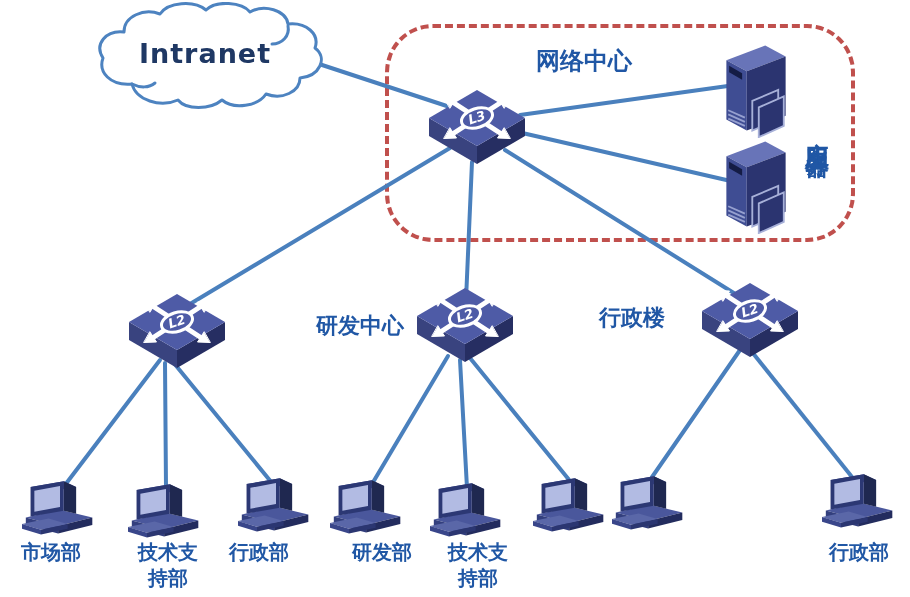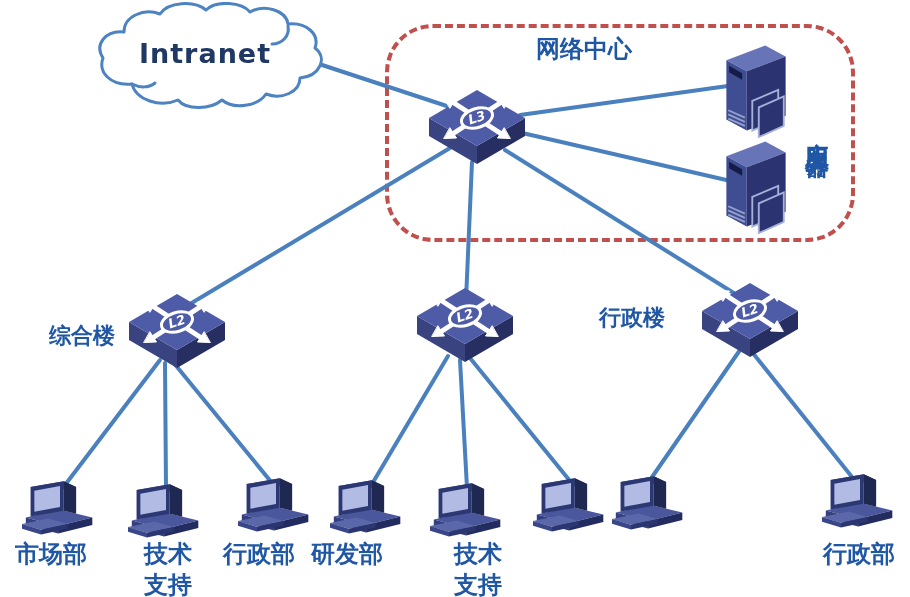--- a/index.html
+++ b/index.html
@@ -10,21 +10,21 @@
   }
   .links{position:absolute;left:0;top:0;}
   .link{stroke:#4a80bd;stroke-width:4;stroke-linecap:round;}
   .boundary{
     position:absolute;left:385px;top:24px;width:462px;height:210px;
     border:4px dashed #c0504d;border-radius:48px;
   }
   .icon{position:absolute;}
   .lbl{position:absolute;color:#2057a5;font-weight:bold;text-align:center;line-height:1.3;}
   .lbl-building{font-size:22px;}
-  .lbl-dept{font-size:24px;}
+  .lbl-dept{font-size:20px;}
   .lbl-center{font-size:24px;}
   .lbl-intranet{color:#1f3864;font-size:27px;letter-spacing:1px;}
   .lbl-vertical{
     writing-mode:vertical-rl;text-orientation:upright;
     font-size:24px;letter-spacing:3px;height:150px;
   }
   .chip-text{
     fill:#fff;font-size:13px;font-style:italic;font-weight:bold;
     text-anchor:middle;font-family:"DejaVu Sans",sans-serif;
   }
@@ -102,41 +102,41 @@
     <path d="M 194 24 C 196 34 188 42 178 42" fill="none" stroke="#4d83c0" stroke-width="3" stroke-linecap="round"></path>
     <path d="M 38 82 C 46 86 55 86 61 81" fill="none" stroke="#4d83c0" stroke-width="3" stroke-linecap="round"></path>
   </svg>
   <div class="lbl lbl-intranet" style="left:125px;top:36px;width:160px">Intranet</div>
 
   <div>
     <svg class="icon" style="left:427px;top:88px" width="100" height="80" viewBox="0 0 100 80">
       <use href="#sw-body"></use>
       <text class="chip-text" x="50" y="34" transform="rotate(-18 50 30)">L3</text>
     </svg>
-    <div class="lbl lbl-center" style="left:509px;top:34px;width:150px">网络中心</div>
+    <div class="lbl lbl-center" style="left:509px;top:46px;width:150px">网络中心</div>
 
     <svg class="icon" style="left:718px;top:38px" width="76" height="100" viewBox="0 0 80 108">
         <use href="#srv-body"></use>
       </svg>
     <svg class="icon" style="left:718px;top:134px" width="76" height="100" viewBox="0 0 80 108">
         <use href="#srv-body"></use>
       </svg>
     <div class="lbl lbl-vertical" style="left:796px;top:56px;width:36px">应用服务器</div>
   </div>
 
   <svg class="icon" style="left:127px;top:292px" width="100" height="80" viewBox="0 0 100 80">
     <use href="#sw-body"></use>
     <text class="chip-text" x="50" y="34" transform="rotate(-18 50 30)">L2</text>
   </svg>
-  <div class="lbl lbl-building" style="left:22px;top:322px;width:120px">综合楼</div>
 
   <svg class="icon" style="left:415px;top:286px" width="100" height="80" viewBox="0 0 100 80">
     <use href="#sw-body"></use>
     <text class="chip-text" x="50" y="34" transform="rotate(-18 50 30)">L2</text>
   </svg>
+  <div class="lbl lbl-building" style="left:300px;top:312px;width:120px">研发中心</div>
 
   <svg class="icon" style="left:700px;top:281px" width="100" height="80" viewBox="0 0 100 80">
     <use href="#sw-body"></use>
     <text class="chip-text" x="50" y="34" transform="rotate(-18 50 30)">L2</text>
   </svg>
   <div class="lbl lbl-building" style="left:572px;top:304px;width:120px">行政楼</div>
 
   <svg class="icon" style="left:22px;top:474px" width="76" height="66" viewBox="0 0 80 68">
       <use href="#pc-body"></use>
     </svg>
@@ -148,21 +148,21 @@
   <div class="lbl lbl-dept" style="left:136px;top:539px;width:64px">技术支持部</div>
 
   <svg class="icon" style="left:238px;top:471px" width="76" height="66" viewBox="0 0 80 68">
       <use href="#pc-body"></use>
     </svg>
   <div class="lbl lbl-dept" style="left:217px;top:539px;width:84px">行政部</div>
 
   <svg class="icon" style="left:330px;top:473px" width="76" height="66" viewBox="0 0 80 68">
       <use href="#pc-body"></use>
     </svg>
-  <div class="lbl lbl-dept" style="left:305px;top:539px;width:84px">研发部</div>
+  <div class="lbl lbl-dept" style="left:340px;top:539px;width:84px">研发部</div>
 
   <svg class="icon" style="left:430px;top:476px" width="76" height="66" viewBox="0 0 80 68">
       <use href="#pc-body"></use>
     </svg>
   <div class="lbl lbl-dept" style="left:446px;top:539px;width:64px">技术支持部</div>
 
   <svg class="icon" style="left:533px;top:471px" width="76" height="66" viewBox="0 0 80 68">
       <use href="#pc-body"></use>
     </svg>
 

